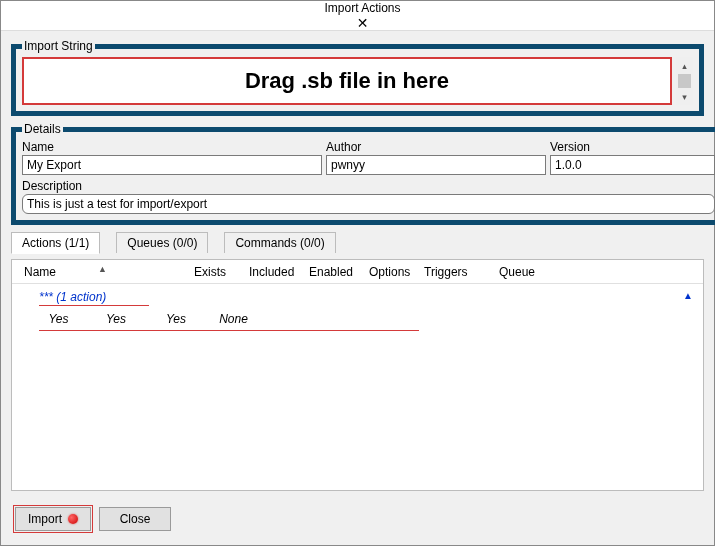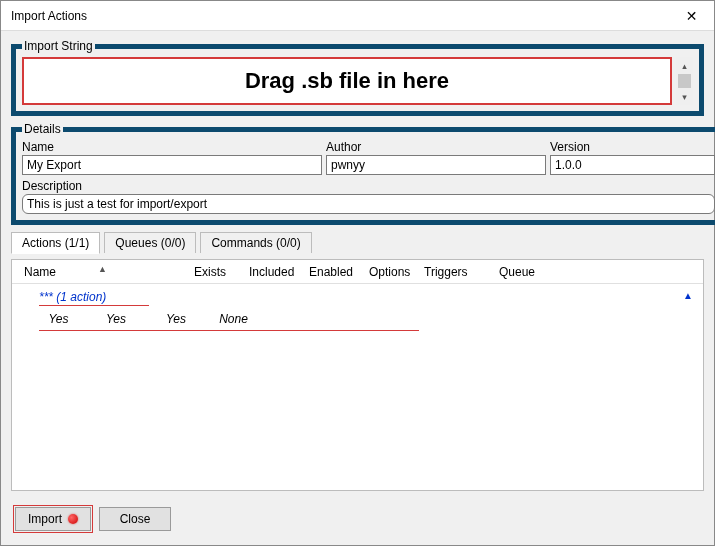--- a/index.html
+++ b/index.html
@@ -22,20 +22,21 @@
     flex-direction: column;
   }
   .titlebar {
     height: 30px;
     background: #fff;
     display: flex;
     align-items: center;
     justify-content: space-between;
     padding: 0 0 0 10px;
     border-bottom: 1px solid #ddd;
+    flex-direction: column;
   }
   .titlebar .title { font-size: 12px; }
   .titlebar .close {
     width: 45px;
     height: 100%;
     display: flex;
     align-items: center;
     justify-content: center;
     font-size: 14px;
   }
@@ -126,21 +127,21 @@
     height: 22px;
     position: relative;
     z-index: 2;
   }
   .tab {
     border: 1px solid #bcbcbc;
     border-bottom: none;
     background: #f0f0f0;
     padding: 3px 10px;
     font-size: 12px;
-    margin-right: 4px;
+    margin-right: 16px;
     position: relative;
   }
   .tab.active {
     background: #fff;
     z-index: 3;
     border-bottom: 1px solid #fff;
     margin-bottom: -1px;
   }
   .tab-pane {
     flex: 1;

